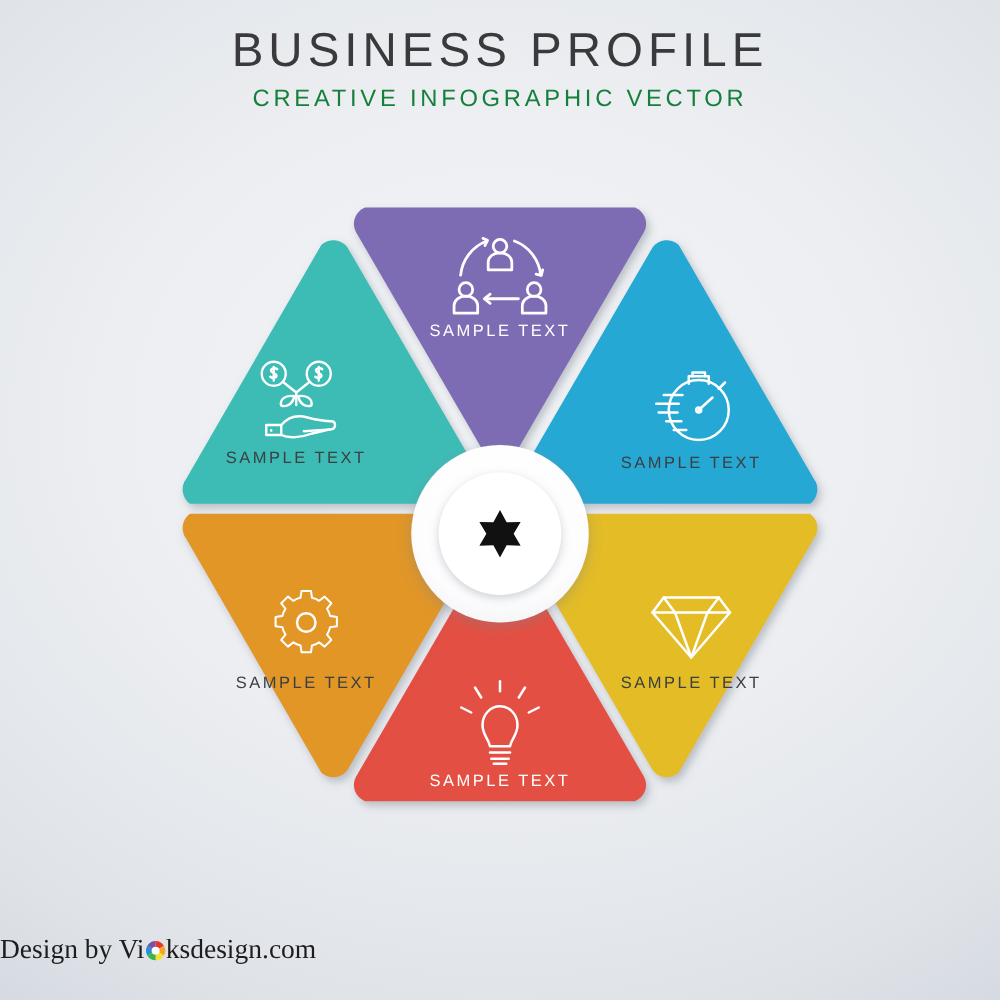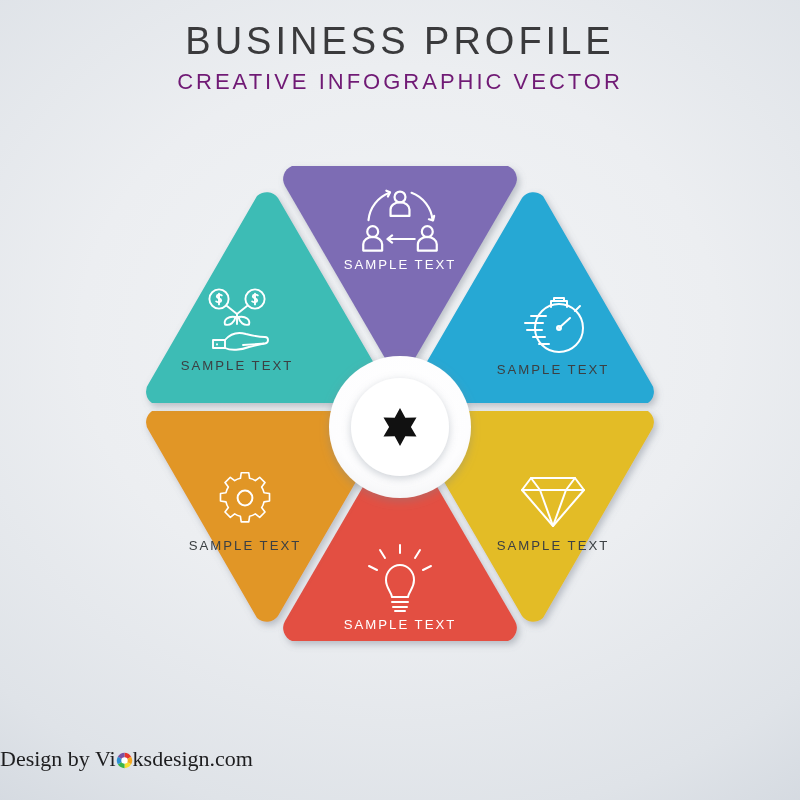--- a/index.html
+++ b/index.html
@@ -30,23 +30,23 @@
   .title {
     font-size: 38px;
     letter-spacing: 4.0px;
     color: #3a3a3c;
     font-weight: 400;
     line-height: 1.05;
     white-space: nowrap;
   }
   .subtitle {
     margin-top: 7px;
-    font-size: 22px;
+    font-size: 19px;
     letter-spacing: 3.0px;
-    color: #701a75;
+    color: #15803d;
     font-weight: 400;
     white-space: nowrap;
   }
 
   
   #wheel {
     position: absolute;
     left: 0;
     top: 0;
     width: 800px;

